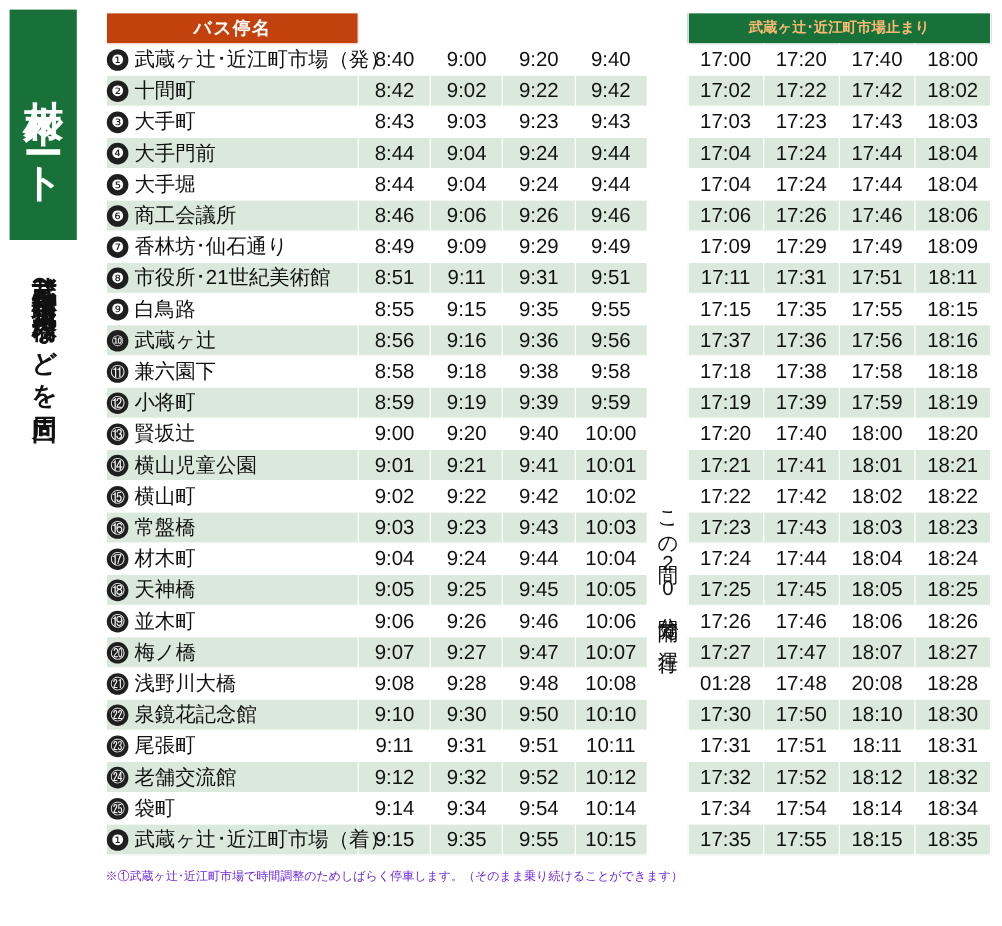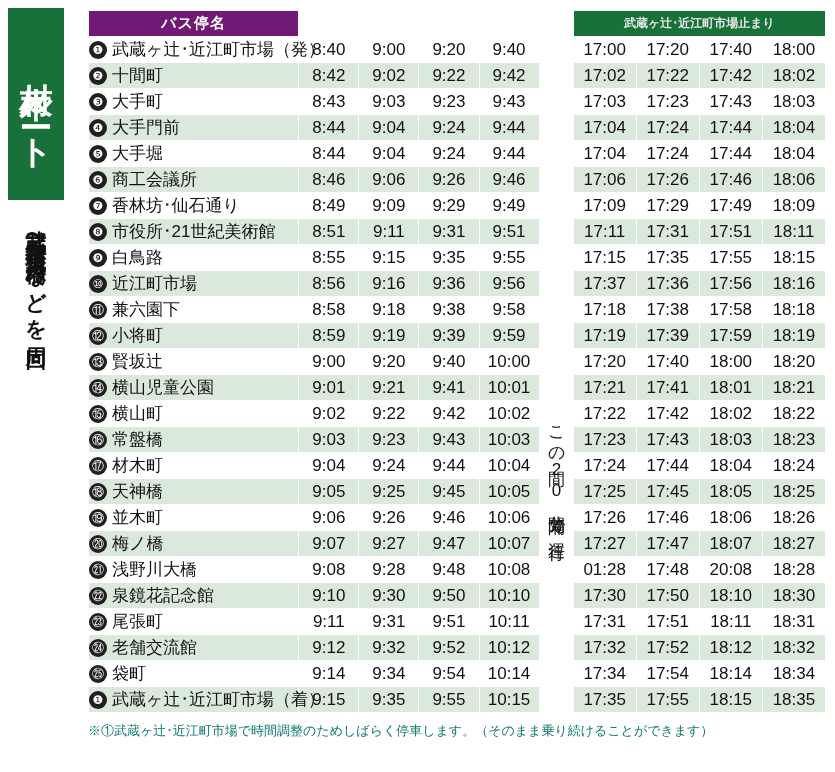--- a/index.html
+++ b/index.html
@@ -72,34 +72,34 @@
     font-size: 16px;
   }
   table.timetable td, table.timetable th {
     border: 1px solid #ffffff;
     padding: 0;
     height: 26px;
     box-sizing: border-box;
   }
   
   .hdr-stop {
-    background: #701a75;
+    background: #c2410c;
     color: #ffffff;
     font-size: 15px;
     font-weight: bold;
     text-align: center;
     letter-spacing: 1px;
   }
   .hdr-blank {
     background: #ffffff;
     border: 1px solid #ffffff;
   }
   .hdr-note {
     background: #19713a;
-    color: #e5e5e5;
+    color: #fdba74;
     font-size: 12px;
     font-weight: bold;
     text-align: center;
     letter-spacing: 0px;
     white-space: nowrap;
   }
 
   
   td.stop {
     text-align: left;
@@ -152,22 +152,22 @@
     padding-top: 200px;
     box-sizing: border-box;
   }
 
   
   .notes {
     position: absolute;
     left: 88px;
     top: 722px;
     width: 740px;
-    font-size: 13px;
-    color: #0f766e;
+    font-size: 10px;
+    color: #6d28d9;
     line-height: 18px;
   }
   .notes div { white-space: nowrap; }
 </style>
 </head>
 <body>
 
 <div id="page">
 
   <div class="left-col">
@@ -294,21 +294,21 @@
             <td class="time">8:55</td>
             <td class="time">9:15</td>
             <td class="time">9:35</td>
             <td class="time">9:55</td>
             <td class="time">17:15</td>
             <td class="time">17:35</td>
             <td class="time">17:55</td>
             <td class="time">18:15</td>
           </tr>
           <tr class="odd">
-            <td class="stop"><span class="num">⑩</span><span>近江町市場</span></td>
+            <td class="stop"><span class="num">⑩</span><span>武蔵ヶ辻</span></td>
             <td class="time">8:56</td>
             <td class="time">9:16</td>
             <td class="time">9:36</td>
             <td class="time">9:56</td>
             <td class="time">17:37</td>
             <td class="time">17:36</td>
             <td class="time">17:56</td>
             <td class="time">18:16</td>
           </tr>
           <tr class="even">

